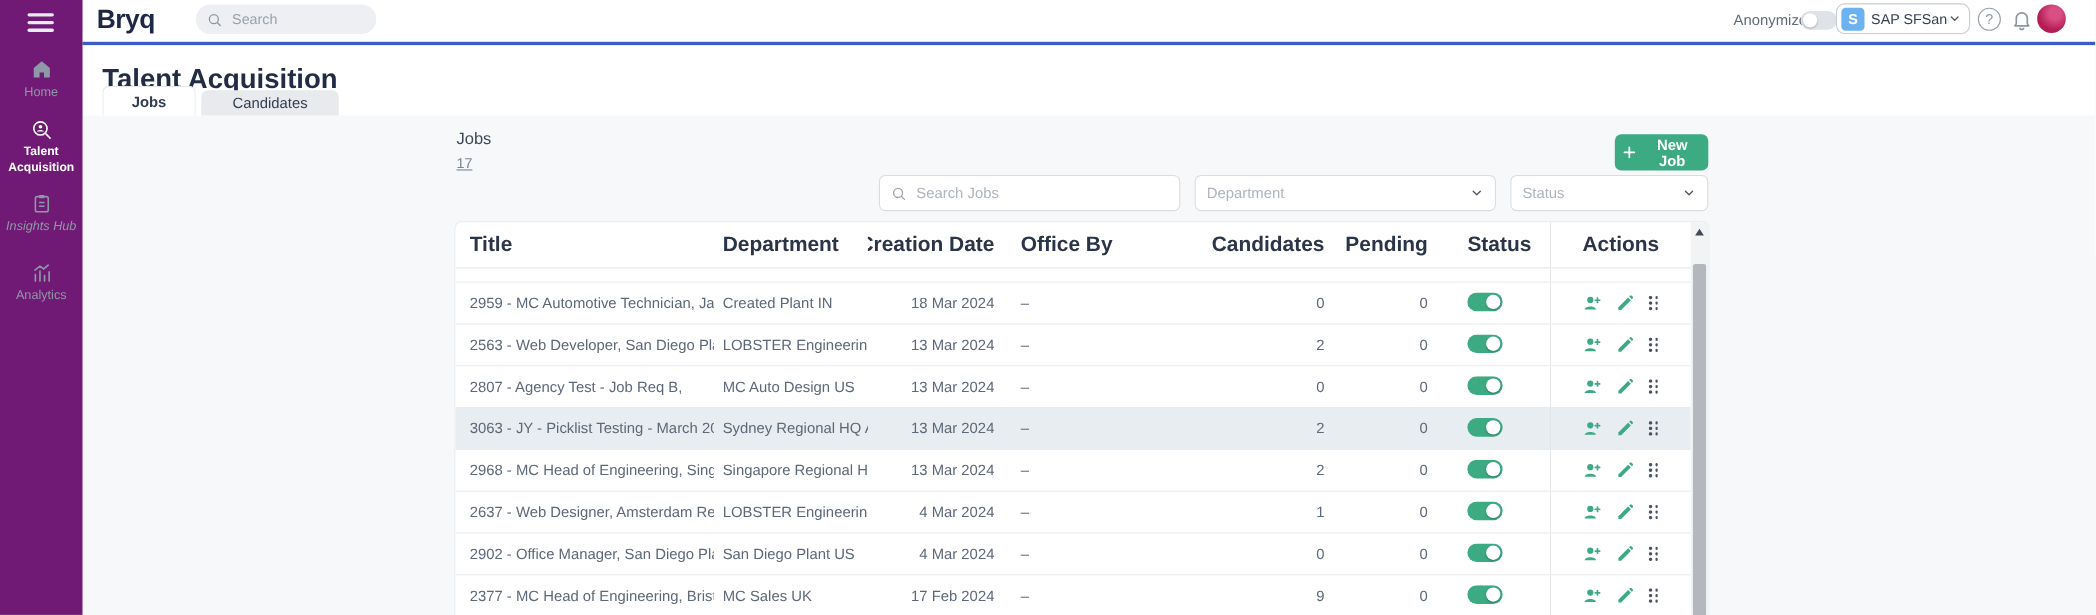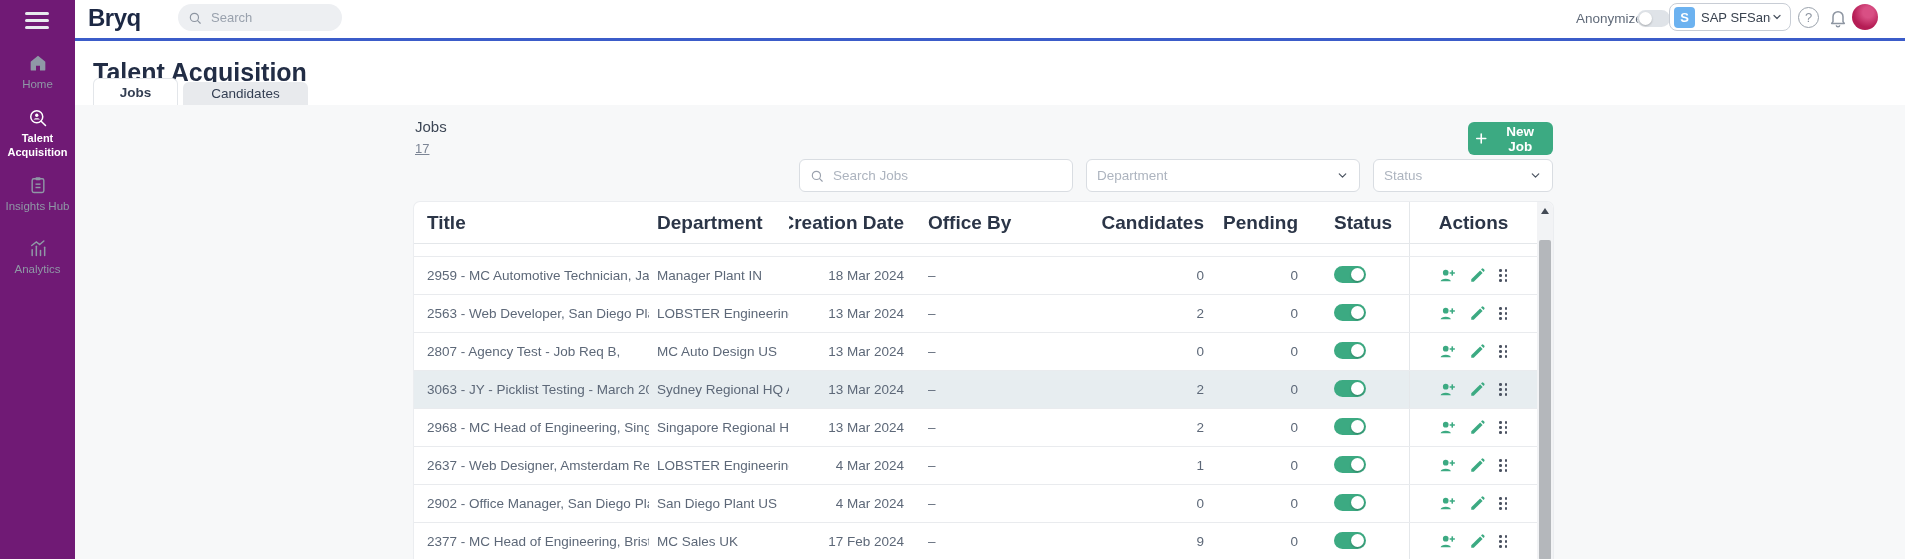--- a/index.html
+++ b/index.html
@@ -8,21 +8,21 @@
 
   
   .sidebar{position:absolute;left:0;top:0;width:75px;height:559px;background:#701a75;z-index:6;}
   .hamburger{position:absolute;left:25px;top:12px;width:24px;height:17px;cursor:pointer;}
   .hamburger span{display:block;height:2.5px;background:#e8ebef;border-radius:2px;margin-bottom:4.5px;}
   .nav-item{position:absolute;left:0;width:75px;text-align:center;color:#8f98a6;cursor:pointer;}
   .nav-item .nicon{display:block;margin:0 auto 4px;width:20px;height:20px;}
   .nav-item .nlabel{display:block;font-size:11.5px;line-height:1.25;padding:0 2px;}
   .nav-item.active{color:#ffffff;}
   .nav-item.active .nlabel{font-weight:bold;font-size:11px;}
-  .nav-home{top:53px;}  .nav-ta{top:108px;}  .nav-ih{top:175px;}  .nav-an{top:238px;}
+  .nav-home{top:53px;}  .nav-ta{top:108px;}  .nav-ih{top:175px;font-style:italic;}  .nav-an{top:238px;}
 
   
   .topbar{position:absolute;left:75px;top:0;width:1830px;height:38px;background:#fff;
           border-bottom:3px solid #3b5cc9;box-sizing:content-box;z-index:5;}
   .logo{position:absolute;left:13px;top:4px;font-size:24px;font-weight:800;color:#1c2844;letter-spacing:-0.5px;}
   .top-search{position:absolute;left:103px;top:4px;width:164px;height:27px;background:#edeff2;border-radius:14px;
               display:flex;align-items:center;padding:12px 10px;box-sizing:border-box;}
   .top-search svg{width:14px;height:14px;color:#8d95a1;flex:0 0 auto;}
   .top-search input{border:0;background:transparent;outline:none;margin-left:7px;font-size:13px;width:110px;
                     font-family:"Liberation Sans",sans-serif;color:#4a5360;}
@@ -254,21 +254,21 @@
           <div></div>
           <div></div>
           <div></div>
           <div></div>
           <div class="col-actions" style="gap:0"></div>
       </div>
 
       <div>
           <div class="trow brow">
     <div class="td col-title">2959 - MC Automotive Technician, Jaipur P...</div>
-    <div class="td col-dept">Manager Plant IN</div>
+    <div class="td col-dept">Created Plant IN</div>
     <div class="td col-date">18 Mar 2024</div>
     <div class="td col-created">–</div>
     <div class="td col-cand">0</div>
     <div class="td col-pend">0</div>
     <div class="td col-status">
       <span class="switch on row-toggle"></span>
     </div>
     <div class="td col-actions">
       <svg class="act-icon" viewBox="0 0 24 24" fill="#3caa82">
         <circle cx="9.5" cy="8" r="4"></circle>

